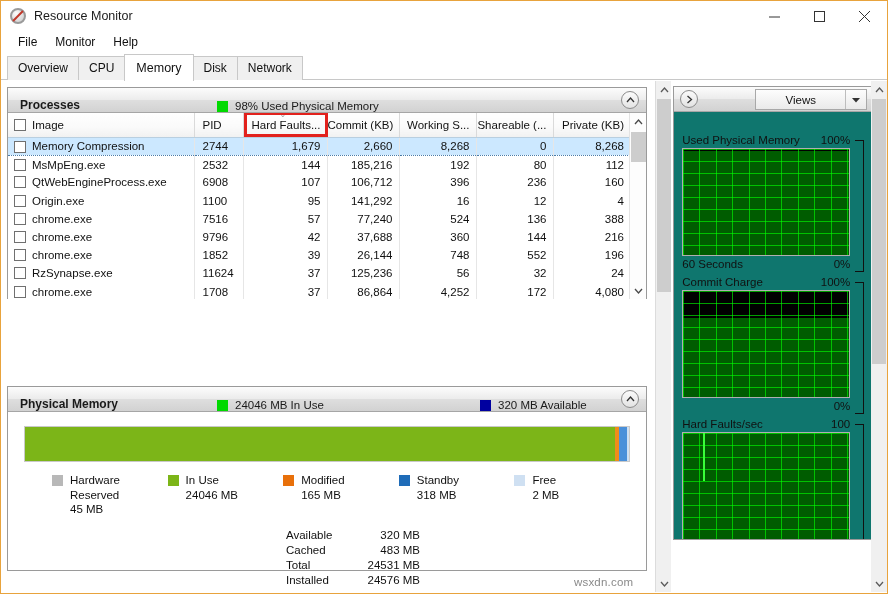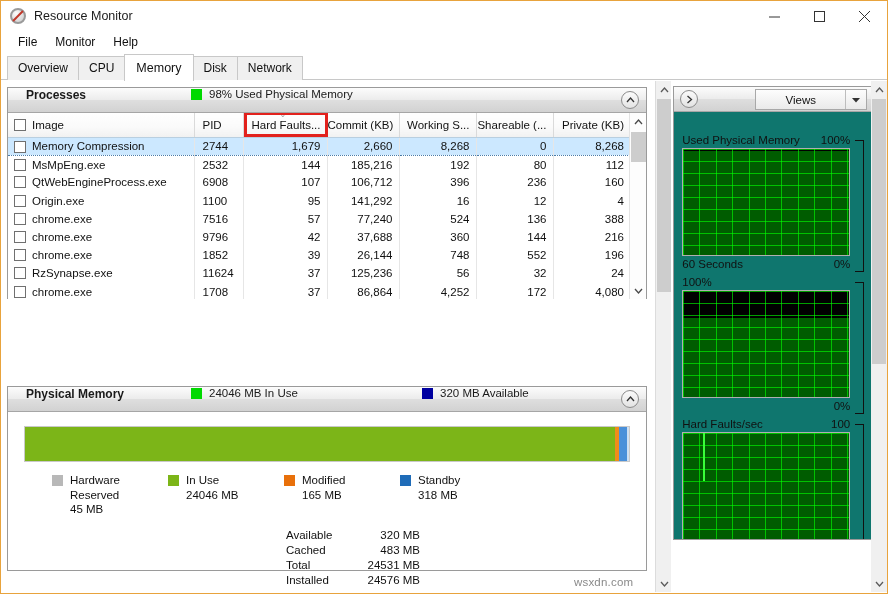--- a/index.html
+++ b/index.html
@@ -151,23 +151,24 @@
     background: #cdcdcd;
   }
 
   
   .panel { border: 1px solid #9a9a9a; background: #ffffff; }
   .panel-head {
     height: 25px;
     background: linear-gradient(to bottom, #fcfcfc 0%, #ececec 48%, #dedede 52%, #d2d2d2 100%);
     border-bottom: 1px solid #a6a6a6;
     display: flex;
-    align-items: flex-start;
-    position: relative;
-    padding-left: 18px;
+    align-items: flex-end;
+    position: relative;
+    padding-left: 12px;
+    gap: 32px;
   }
   .panel-title {
     font-size: 12px;
     font-weight: bold;
     color: #1a1a1a;
     width: 165px;
   }
   .legend-chip {
     width: 11px; height: 11px;
     display: inline-block;
@@ -687,20 +688,24 @@
                 <span class="txt">In Use<br>24046 MB</span>
               </div>
               <div class="leg">
                 <span class="sw" style="background:#e8700a"></span>
                 <span class="txt">Modified<br>165 MB</span>
               </div>
               <div class="leg">
                 <span class="sw" style="background:#1f6cb8"></span>
                 <span class="txt">Standby<br>318 MB</span>
               </div>
+              <div class="leg">
+                <span class="sw" style="background:#cfe0f2"></span>
+                <span class="txt">Free<br>2 MB</span>
+              </div>
             </div>
           <div class="mem-stats">
               <div class="row">
                 <span class="k">Available</span>
                 <span class="v">320 MB</span>
               </div>
               <div class="row">
                 <span class="k">Cached</span>
                 <span class="v">483 MB</span>
               </div>
@@ -763,20 +768,21 @@
                 <div class="grid"></div>
               </div>
               <div class="gfoot">
                 <span class="gleft">60 Seconds</span>
                 <span>0%</span>
               </div>
               <div class="bracket" style="top:8px;height:132px"></div>
             </div>
             <div class="graph-block">
               <div class="glabel">
+                <span class="gname">Commit Charge</span>
                 <span>100%</span>
               </div>
               <div class="gcanvas">
                 <div class="fill-dark"></div>
                 <div class="empty-top" style="height:25%"></div>
                 <div class="grid"></div>
               </div>
               <div class="gfoot">
                 <span class="gleft"></span>
                 <span>0%</span>

